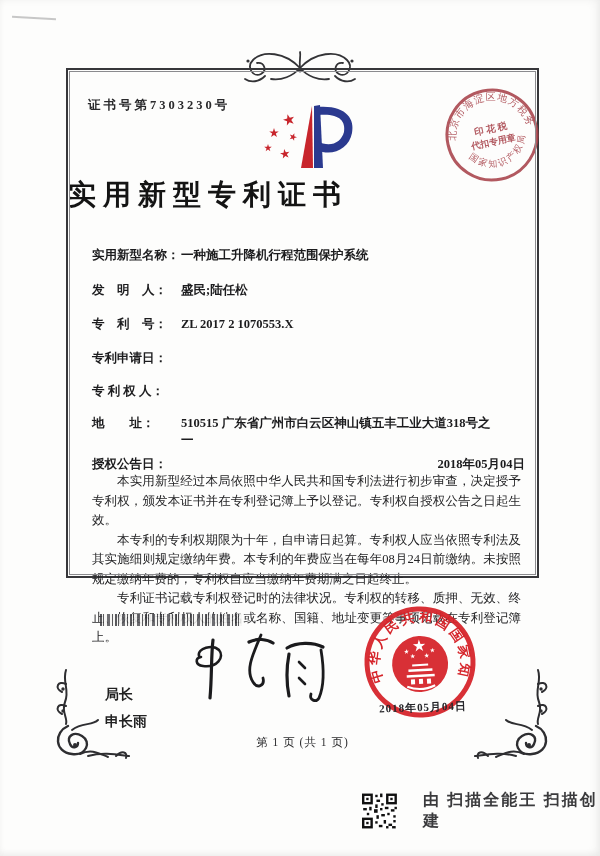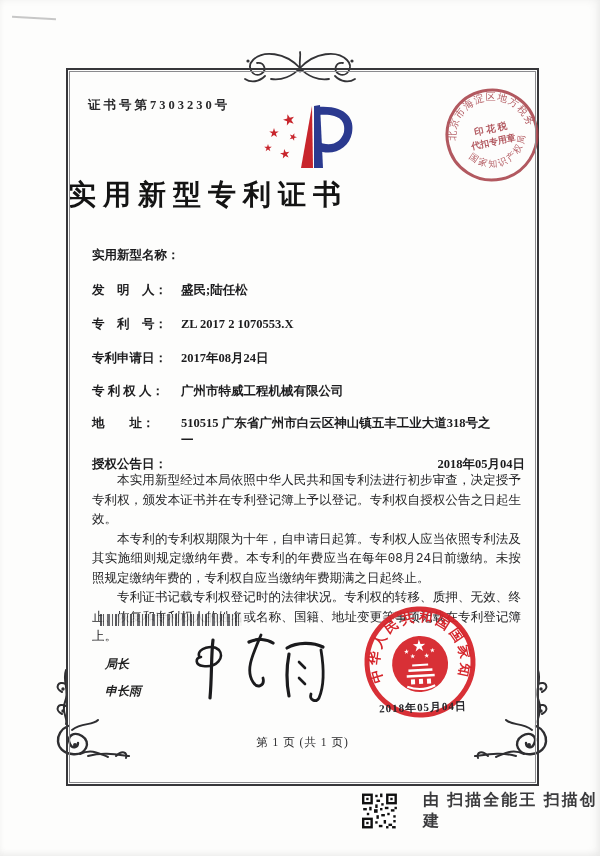--- a/index.html
+++ b/index.html
@@ -1,39 +1,39 @@
 <!DOCTYPE html>
 <html><head>
 <meta charset="utf-8">
 <style>
   * { margin:0; padding:0; box-sizing:border-box; }
   body { background:#e9e9e9; font-family:"Liberation Serif","DejaVu Serif",serif; }
   .page { position:relative; width:600px; height:856px; background:#fdfdfc; overflow:hidden;
           box-shadow:inset -4px 0 8px rgba(0,0,0,.05), inset 0 -3px 6px rgba(0,0,0,.04); }
   .scan-line { position:absolute; left:12px; top:17px; width:44px; height:2px; background:#9a9a9a; opacity:.55; transform:rotate(3deg); }
   
-  .cert { position:absolute; left:66px; top:68px; width:473px; height:718px; border:2.5px solid #37373a; }
+  .cert { position:absolute; left:66px; top:68px; width:473px; height:510px; border:2.5px solid #37373a; }
   .cert::after { content:""; position:absolute; inset:1px; border:1px solid #8b8b8e; pointer-events:none; }
   .cert-no { position:absolute; left:20px; top:27px; font-size:12.5px; font-weight:700; letter-spacing:3px; color:#2a2a2c; }
   .logo { position:absolute; left:188px; top:33px; width:100px; height:72px; }
   .tax-stamp { position:absolute; left:374px; top:15px; width:100px; height:100px; transform:rotate(-12deg); opacity:.88; }
   .title { position:absolute; left:0; top:106px; width:100%; font-size:28px; font-weight:700;
            letter-spacing:7px; color:#141414; }
   .row { position:absolute; left:24px; right:12px; display:flex; font-size:12.5px; font-weight:700; color:#1c1c1e; line-height:17px;justify-content:space-between; }
   .row .lbl { width:89px; flex:none; white-space:pre; }
   .row .val { flex:1; }
   .addr-val { max-width:352px; }
   .grant2 { position:absolute; left:280px; top:0; display:flex; font-weight:700; }
   .grant2 .lbl2 { white-space:pre; }
   .paras { position:absolute; left:24px; right:16px; top:402px; font-size:12.5px; line-height:19.5px;
-           color:#242426; text-align:justify;font-family:Liberation Mono, monospace; }
+           color:#242426; text-align:justify; }
   .paras p { text-indent:2em; margin:0; }
   .barcode { position:absolute; left:32px; top:544px; width:142px; height:12px;
      background:repeating-linear-gradient(90deg,#3c3c40 0 2px,#f5f5f3 2px 3px,#3c3c40 3px 4px,#f5f5f3 4px 7px,#55555a 7px 10px,#f5f5f3 10px 12px,#3c3c40 12px 13px,#f5f5f3 13px 15px); opacity:.85; }
-  .director { position:absolute; left:37px; top:581px; font-size:12px; font-weight:700; line-height:27px; color:#222;font-style:italic; }
+  .director { position:absolute; left:37px; top:611px; font-size:14px; font-weight:700; line-height:27px; color:#222; }
   .signature { position:absolute; left:115px; top:560px; width:150px; height:75px; }
   .seal { position:absolute; left:294px; top:534px; width:116px; height:116px; transform:rotate(-3deg); }
   .seal-date { position:absolute; left:296px; top:630px; width:118px; text-align:center; font-size:11px;
                font-weight:700; color:#26262a; letter-spacing:1px; transform:rotate(-2deg); }
   .footer { position:absolute; left:0; top:665px; width:100%; text-align:center; font-size:11.5px; letter-spacing:1px; color:#2c2c2e; }
   .orn-top { position:absolute; left:215px; top:48px; width:170px; height:40px; }
   .orn { position:absolute; width:95px; height:95px; }
   .orn-bl { left:36px; top:668px; }
   .orn-br { left:473px; top:668px; transform:scaleX(-1); }
   .watermark { position:absolute; left:362px; top:790px; display:flex; align-items:center; }
@@ -126,36 +126,35 @@
         <textPath href="#tsBot" startOffset="8">国家知识产权局</textPath>
       </text>
       <text x="50" y="47" text-anchor="middle" font-size="9.5" font-weight="bold" fill="#a8434b">印 花 税</text>
       <text x="50" y="60" text-anchor="middle" font-size="9" font-weight="bold" fill="#a8434b">代扣专用章</text>
     </svg>
 
     <div class="title">实用新型专利证书</div>
 
     <div class="row" style="top:177px">
       <span class="lbl">实用新型名称：</span>
+      <span class="val">一种施工升降机行程范围保护系统</span>
     </div>
     <div class="row" style="top:212px">
       <span class="lbl">发　明　人：</span>
       <span class="val">盛民;陆任松</span>
     </div>
     <div class="row" style="top:246px">
       <span class="lbl">专　利　号：</span>
       <span class="val">ZL 2017 2 1070553.X</span>
     </div>
     <div class="row" style="top:280px">
       <span class="lbl">专利申请日：</span>
-      <span class="val">2017年08月24日</span>
     </div>
     <div class="row" style="top:313px">
       <span class="lbl">专 利 权 人：</span>
-      <span class="val">广州市特威工程机械有限公司</span>
     </div>
     <div class="row" style="top:345px">
       <span class="lbl">地　　址：</span>
       <span class="val addr-val">
         <span>510515 广东省广州市白云区神山镇五丰工业大道318号之</span><br>
         <span>一</span>
       </span>
     </div>
     <div class="row" style="top:386px">
       <span class="lbl">授权公告日：</span>

